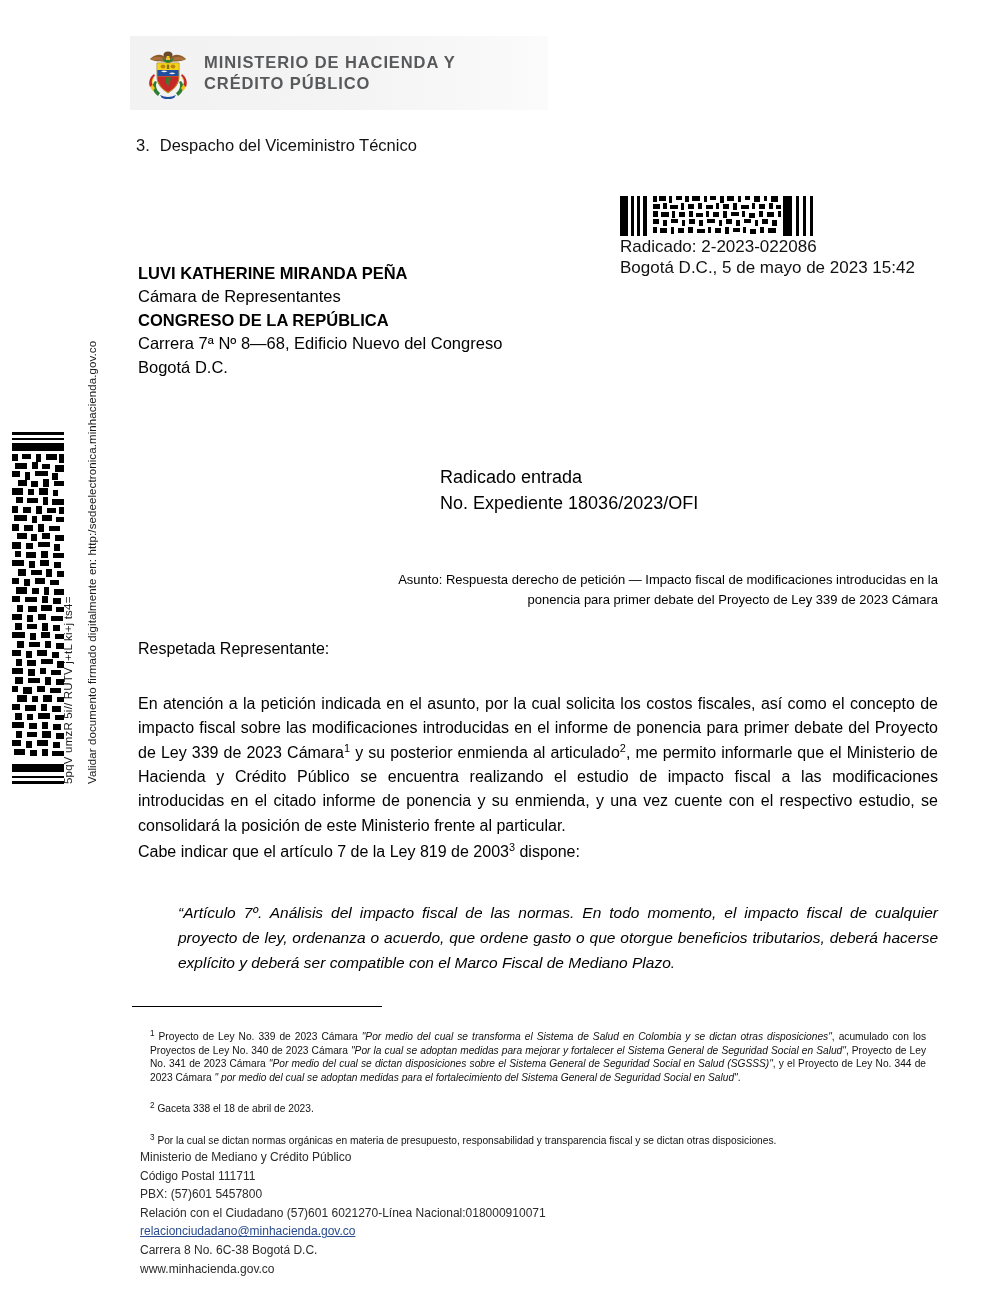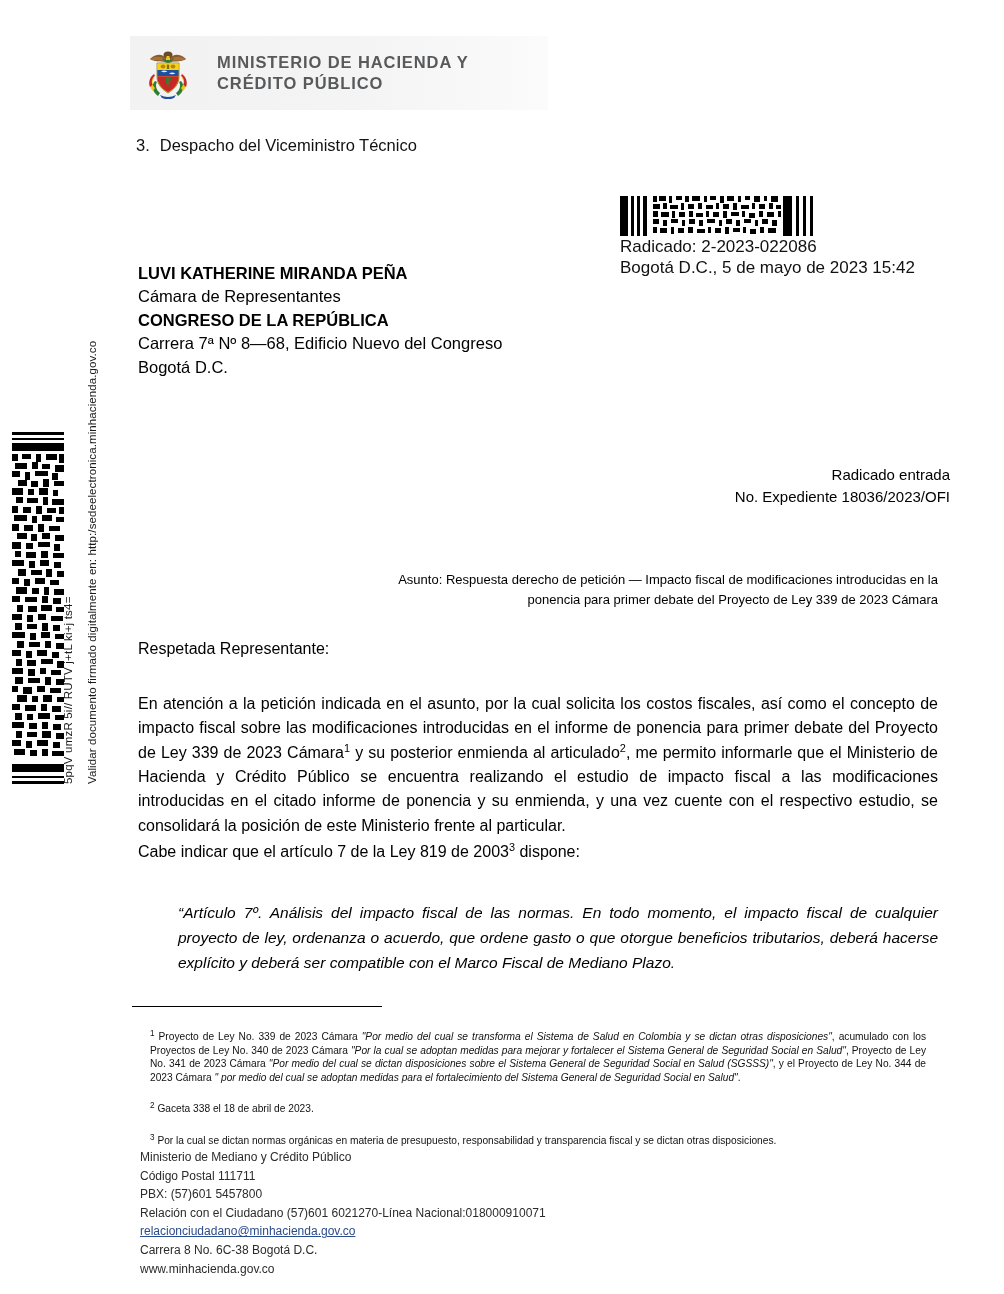--- a/index.html
+++ b/index.html
@@ -69,21 +69,20 @@
   
   .header-band {
     position: absolute;
     left: 130px;
     top: 36px;
     width: 418px;
     height: 74px;
     background: linear-gradient(90deg, #f2f2f2 0%, #f4f4f4 55%, #fbfbfb 100%);
     display: flex;
     align-items: center;
-    gap: 13px;
   }
   .crest {
     width: 44px;
     height: 52px;
     margin-left: 16px;
     margin-right: 14px;
     flex: 0 0 auto;
   }
   .header-title {
     font-size: 16.5px;
@@ -130,22 +129,22 @@
     line-height: 1.42;
     color: #000;
   }
   .addressee .b { font-weight: bold; }
 
   
   .entry {
     left: 440px;
     top: 464px;
     width: 510px;
-    text-align: right;
-    font-size: 15px;
+    text-align: left;
+    font-size: 18px;
     line-height: 1.45;
   }
 
   
   .subject {
     left: 228px;
     top: 570px;
     width: 710px;
     text-align: right;
     font-size: 13px;

